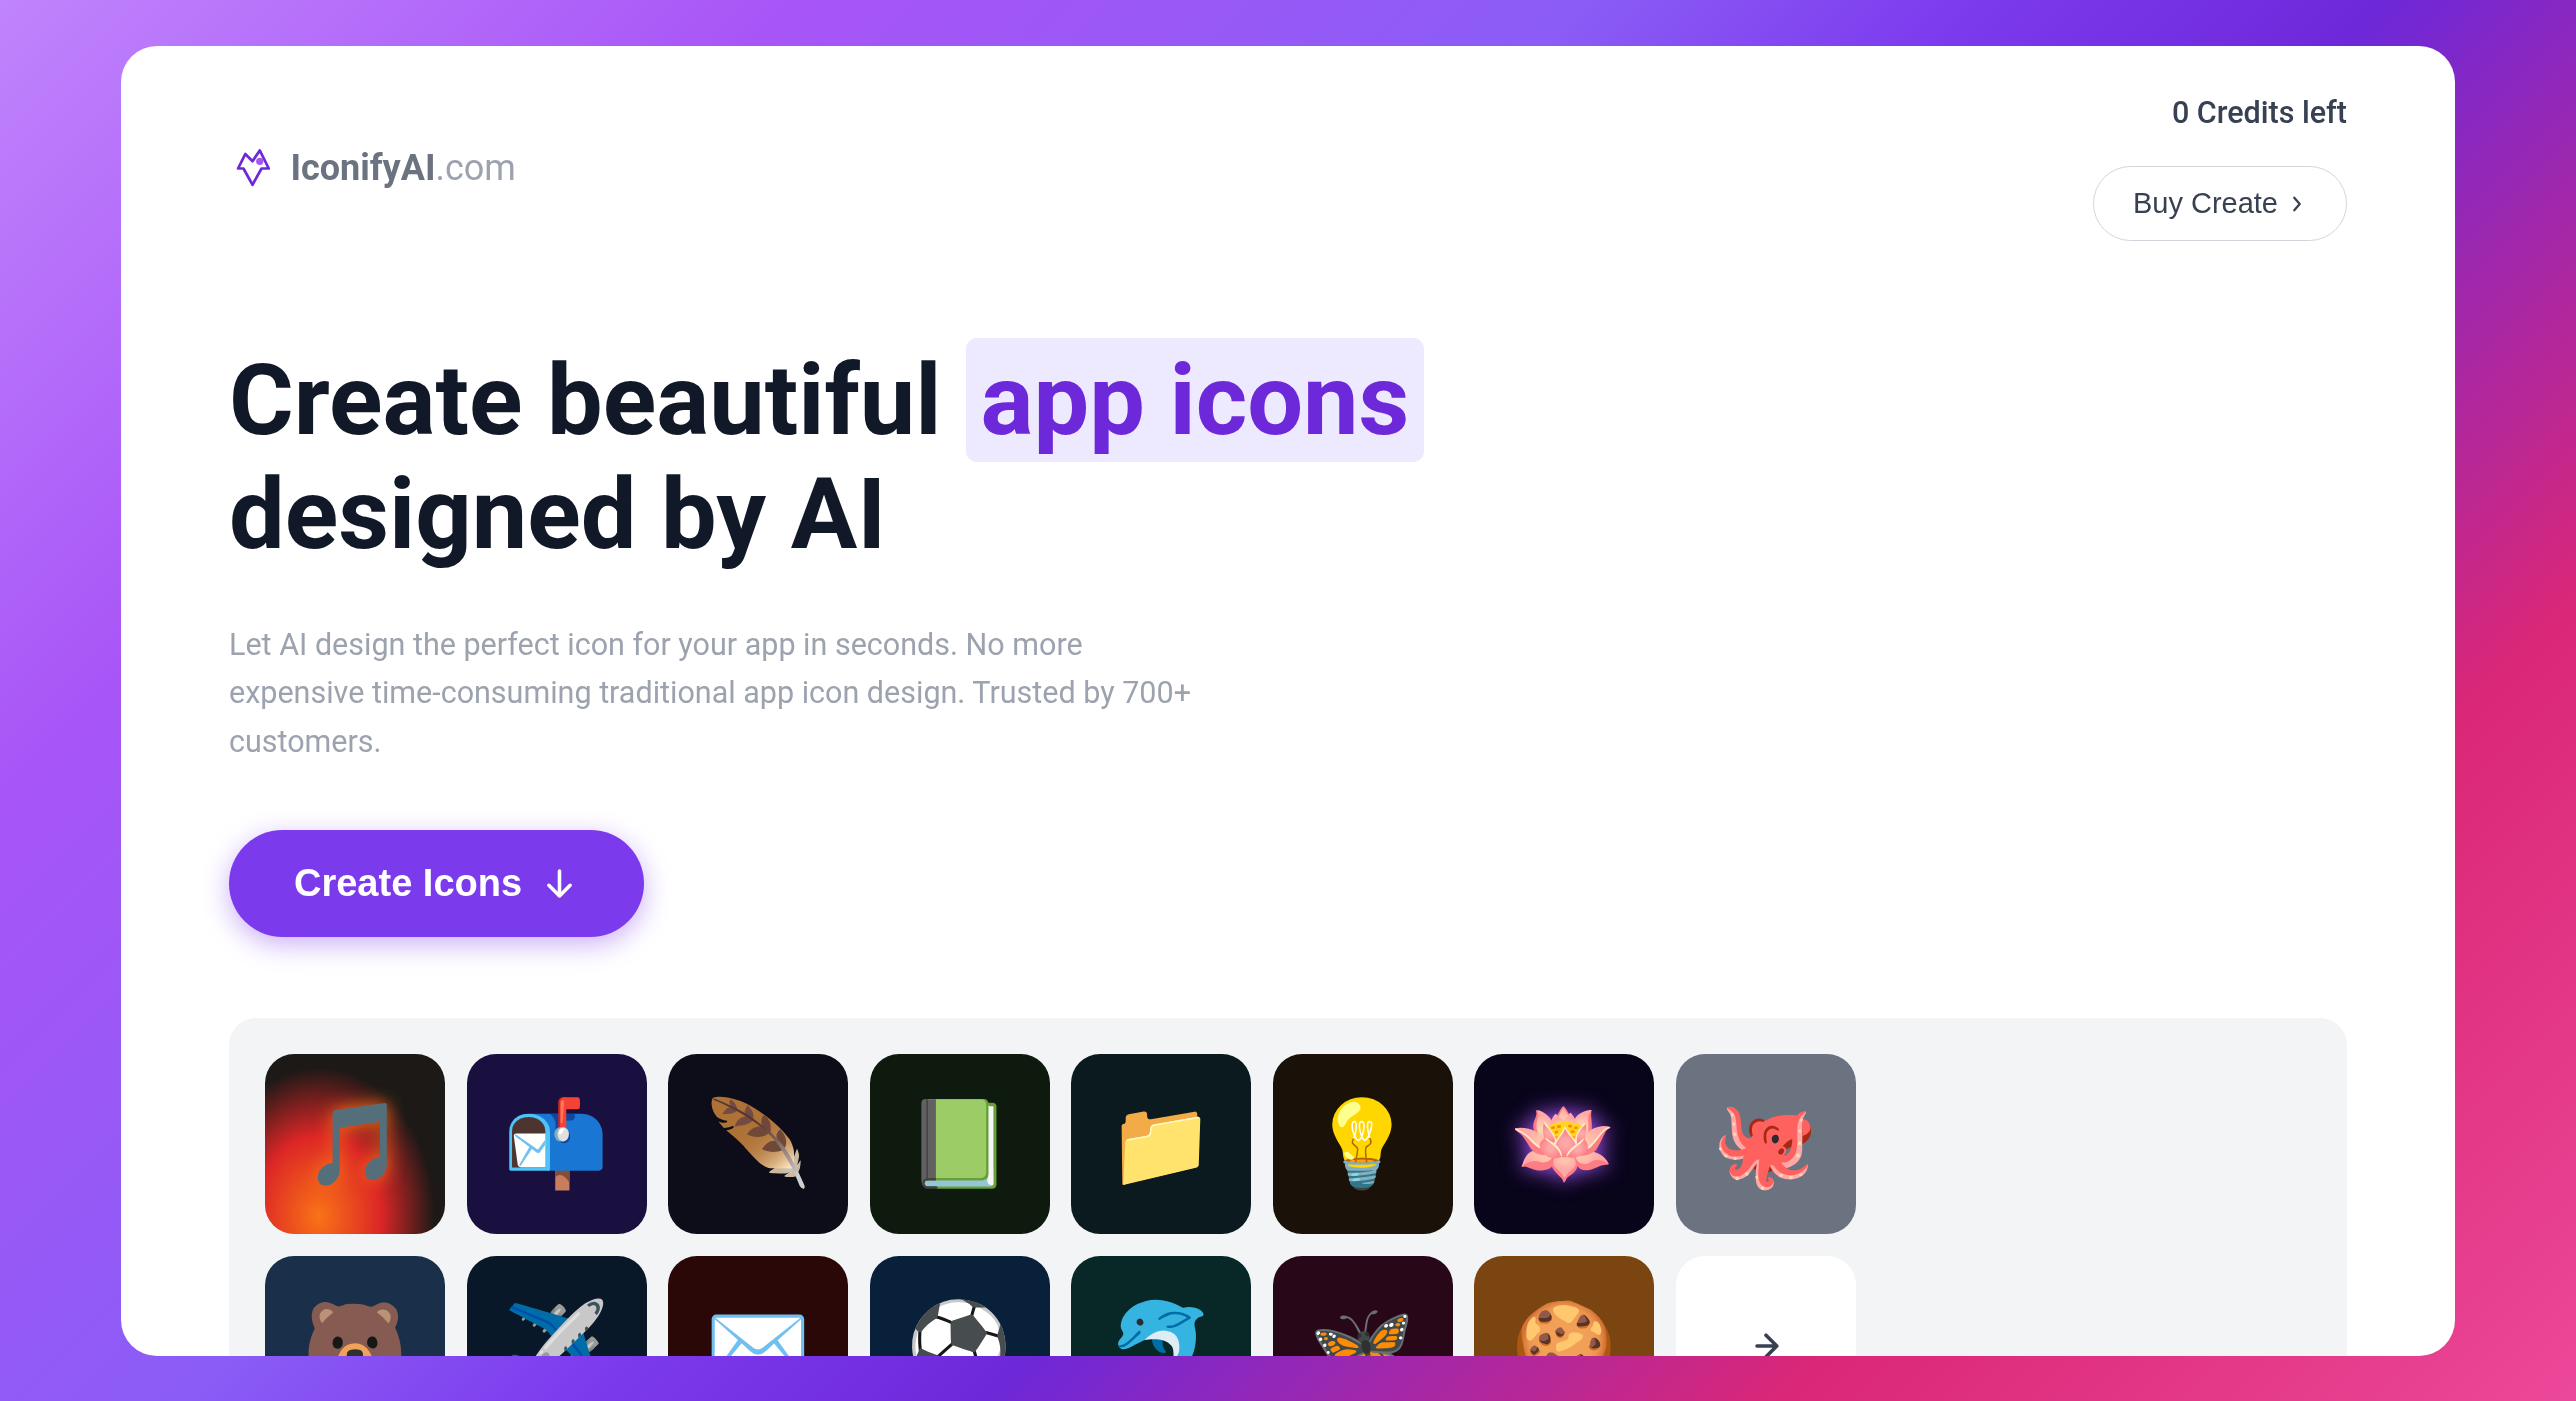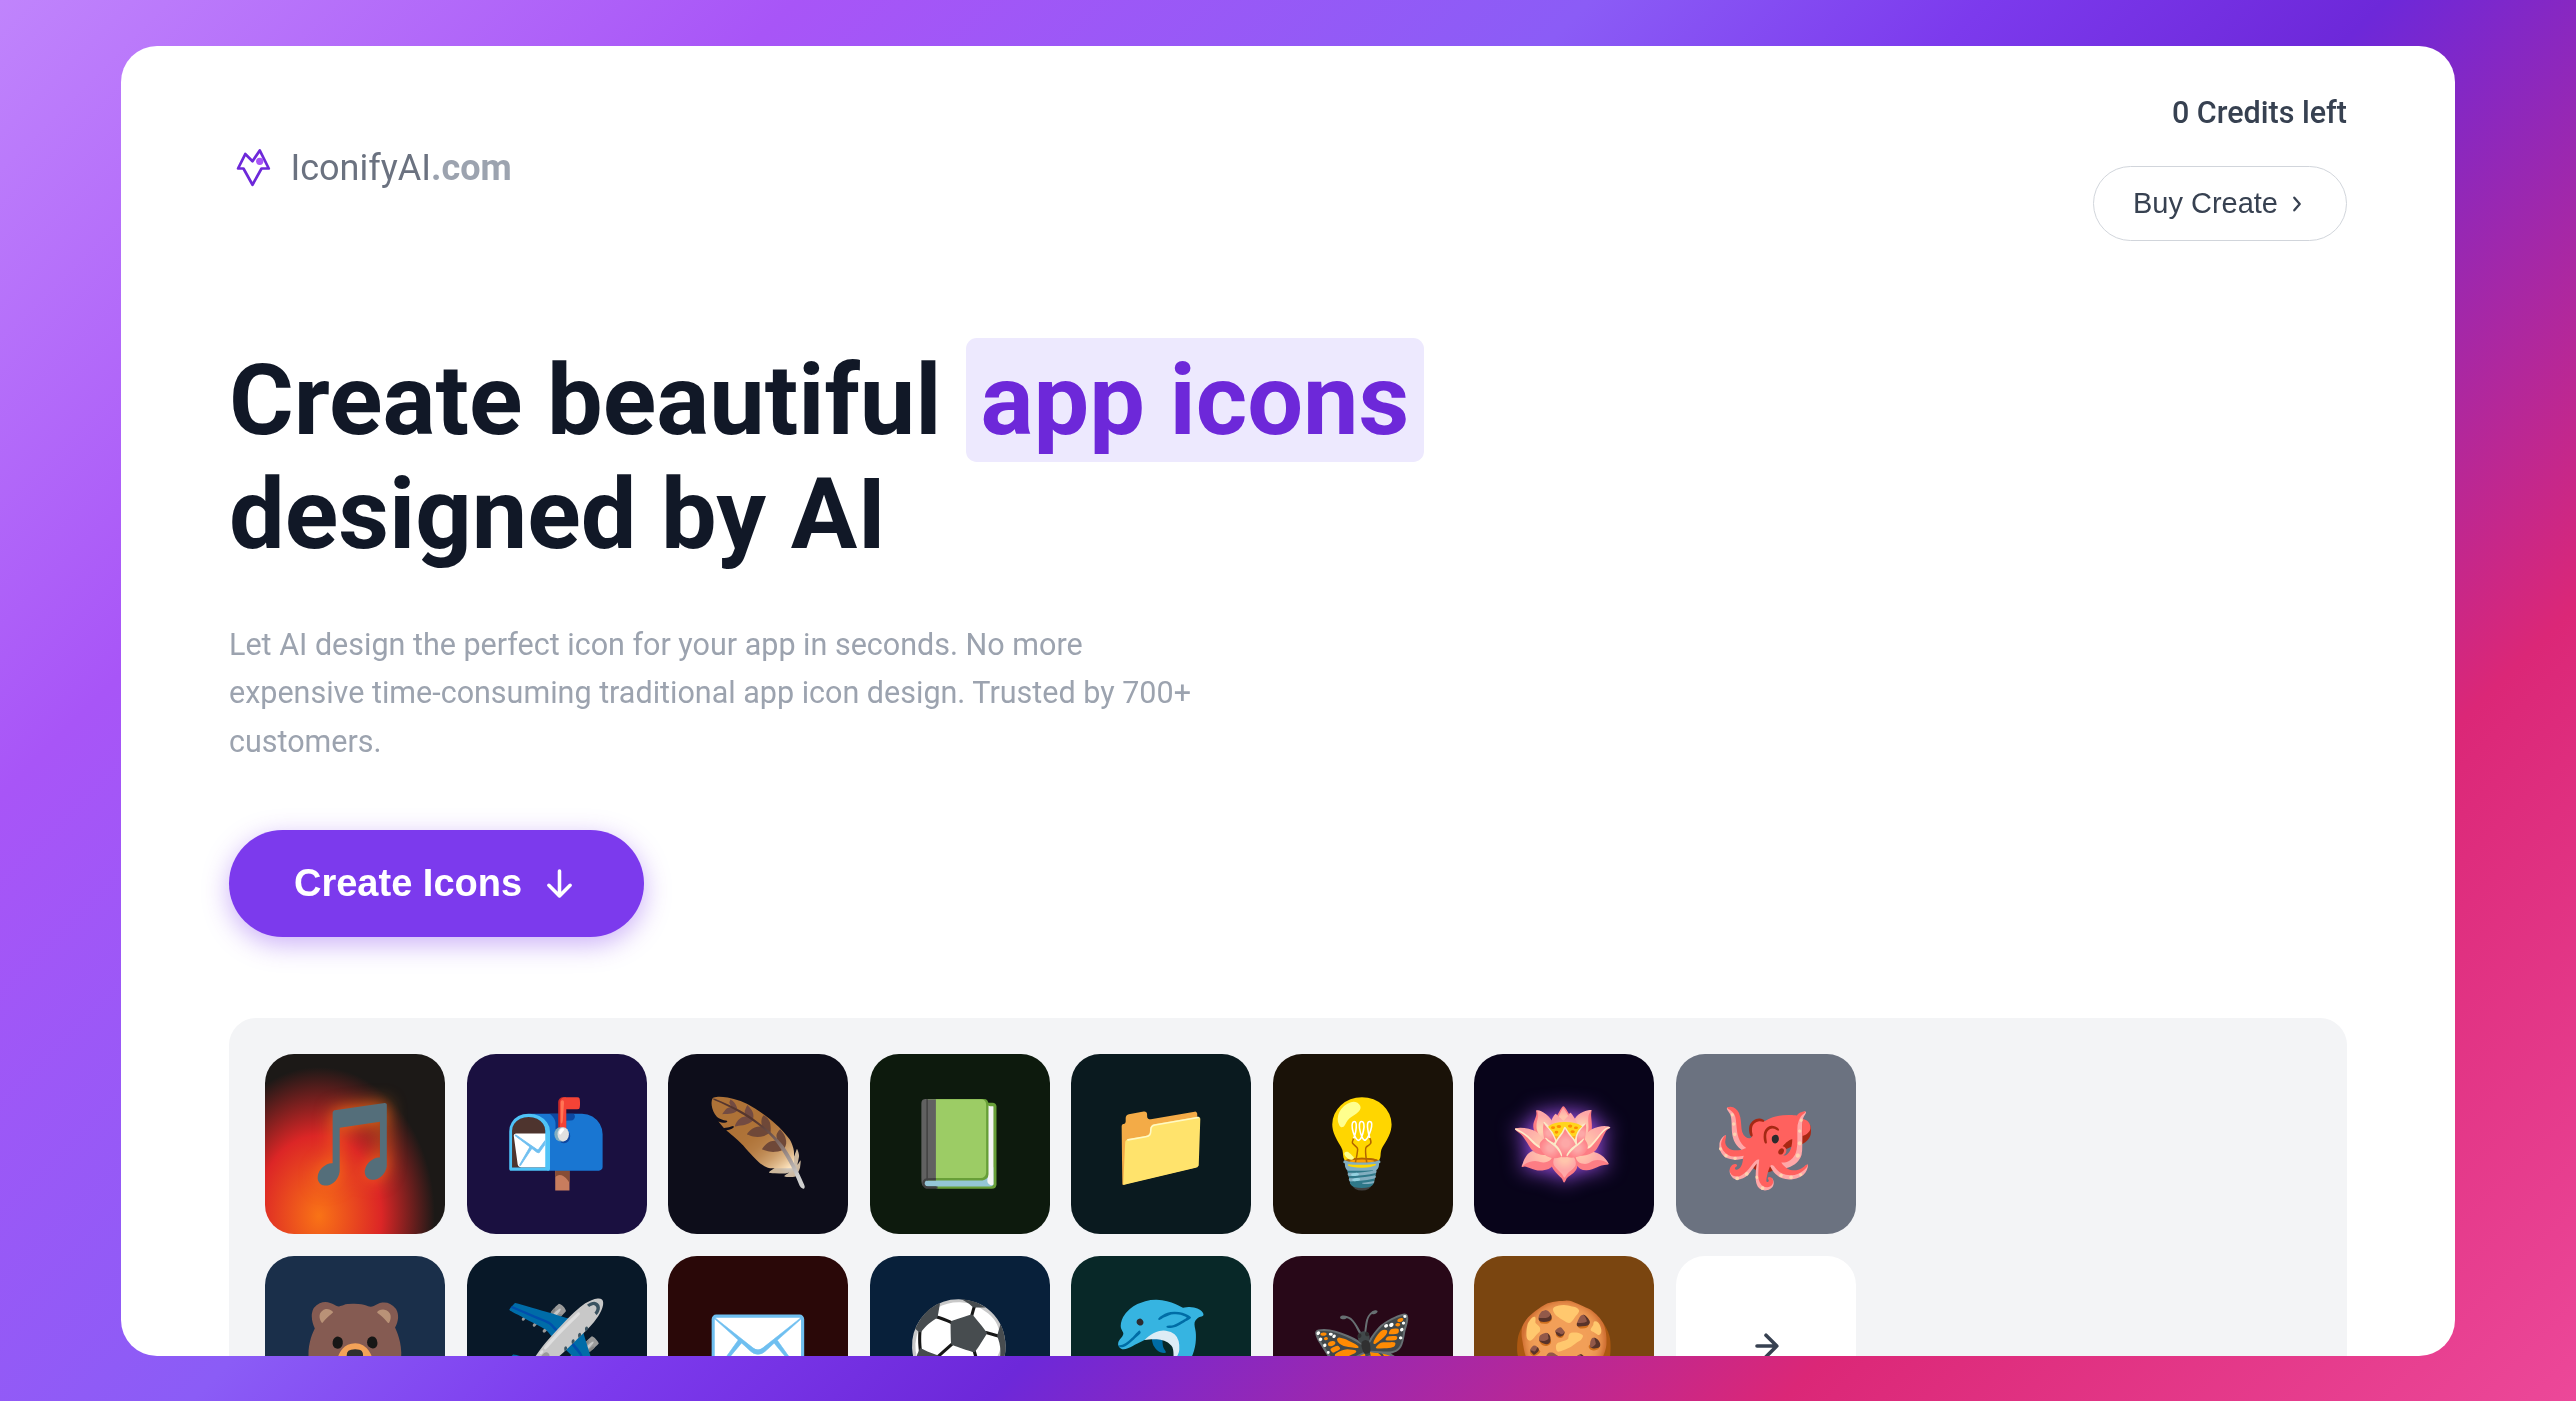--- a/index.html
+++ b/index.html
@@ -49,21 +49,21 @@
     }
 
     .logo-text {
       font-size: 36px;
       font-weight: 600;
       color: #1a1a2e;
     }
 
     .logo-text span {
       color: #6b7280;
-      font-weight: 400;
+      font-weight: 700;
     }
 
     .header-right {
       display: flex;
       align-items: flex-end;
       gap: 36px;
       flex-direction: column;
     }
 
     .credits-left {
@@ -188,21 +188,21 @@
 
   <header class="header">
     <div class="logo-area">
 
       <svg class="logo-icon" viewBox="0 0 52 52" fill="none" xmlns="http://www.w3.org/2000/svg">
         <rect width="52" height="52" rx="12" fill="none"></rect>
         <path d="M10 26 L18 10 L26 18 L34 6 L44 26 L36 26 L26 44 L16 26 Z" stroke="#6d28d9" stroke-width="3" fill="none" stroke-linejoin="round"></path>
         <circle cx="34" cy="18" r="4" fill="#a855f7"></circle>
       </svg>
       <span class="logo-text">
-        <span>IconifyAI</span><span style="color:#9ca3af; font-weight:700;">.com</span>
+        <span>IconifyAI</span><span style="color:#9ca3af; font-weight:400;">.com</span>
       </span>
     </div>
 
     <div class="header-right">
       <span class="credits-left">
         <span>0</span> <span>Credits left</span>
       </span>
       <button class="buy-credits-btn">
         <span>Buy Create</span>
         <svg width="20" height="20" viewBox="0 0 22 22">

